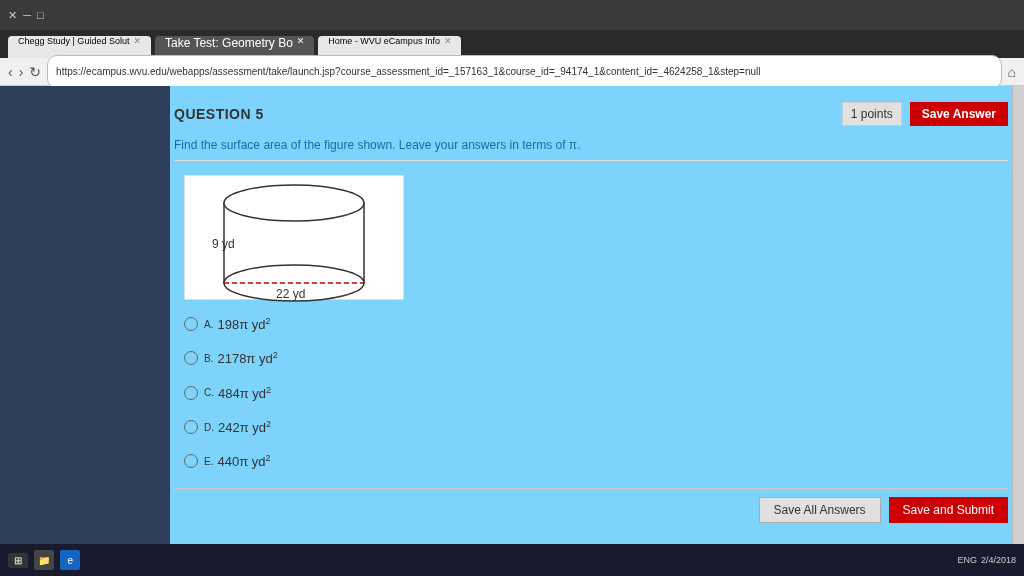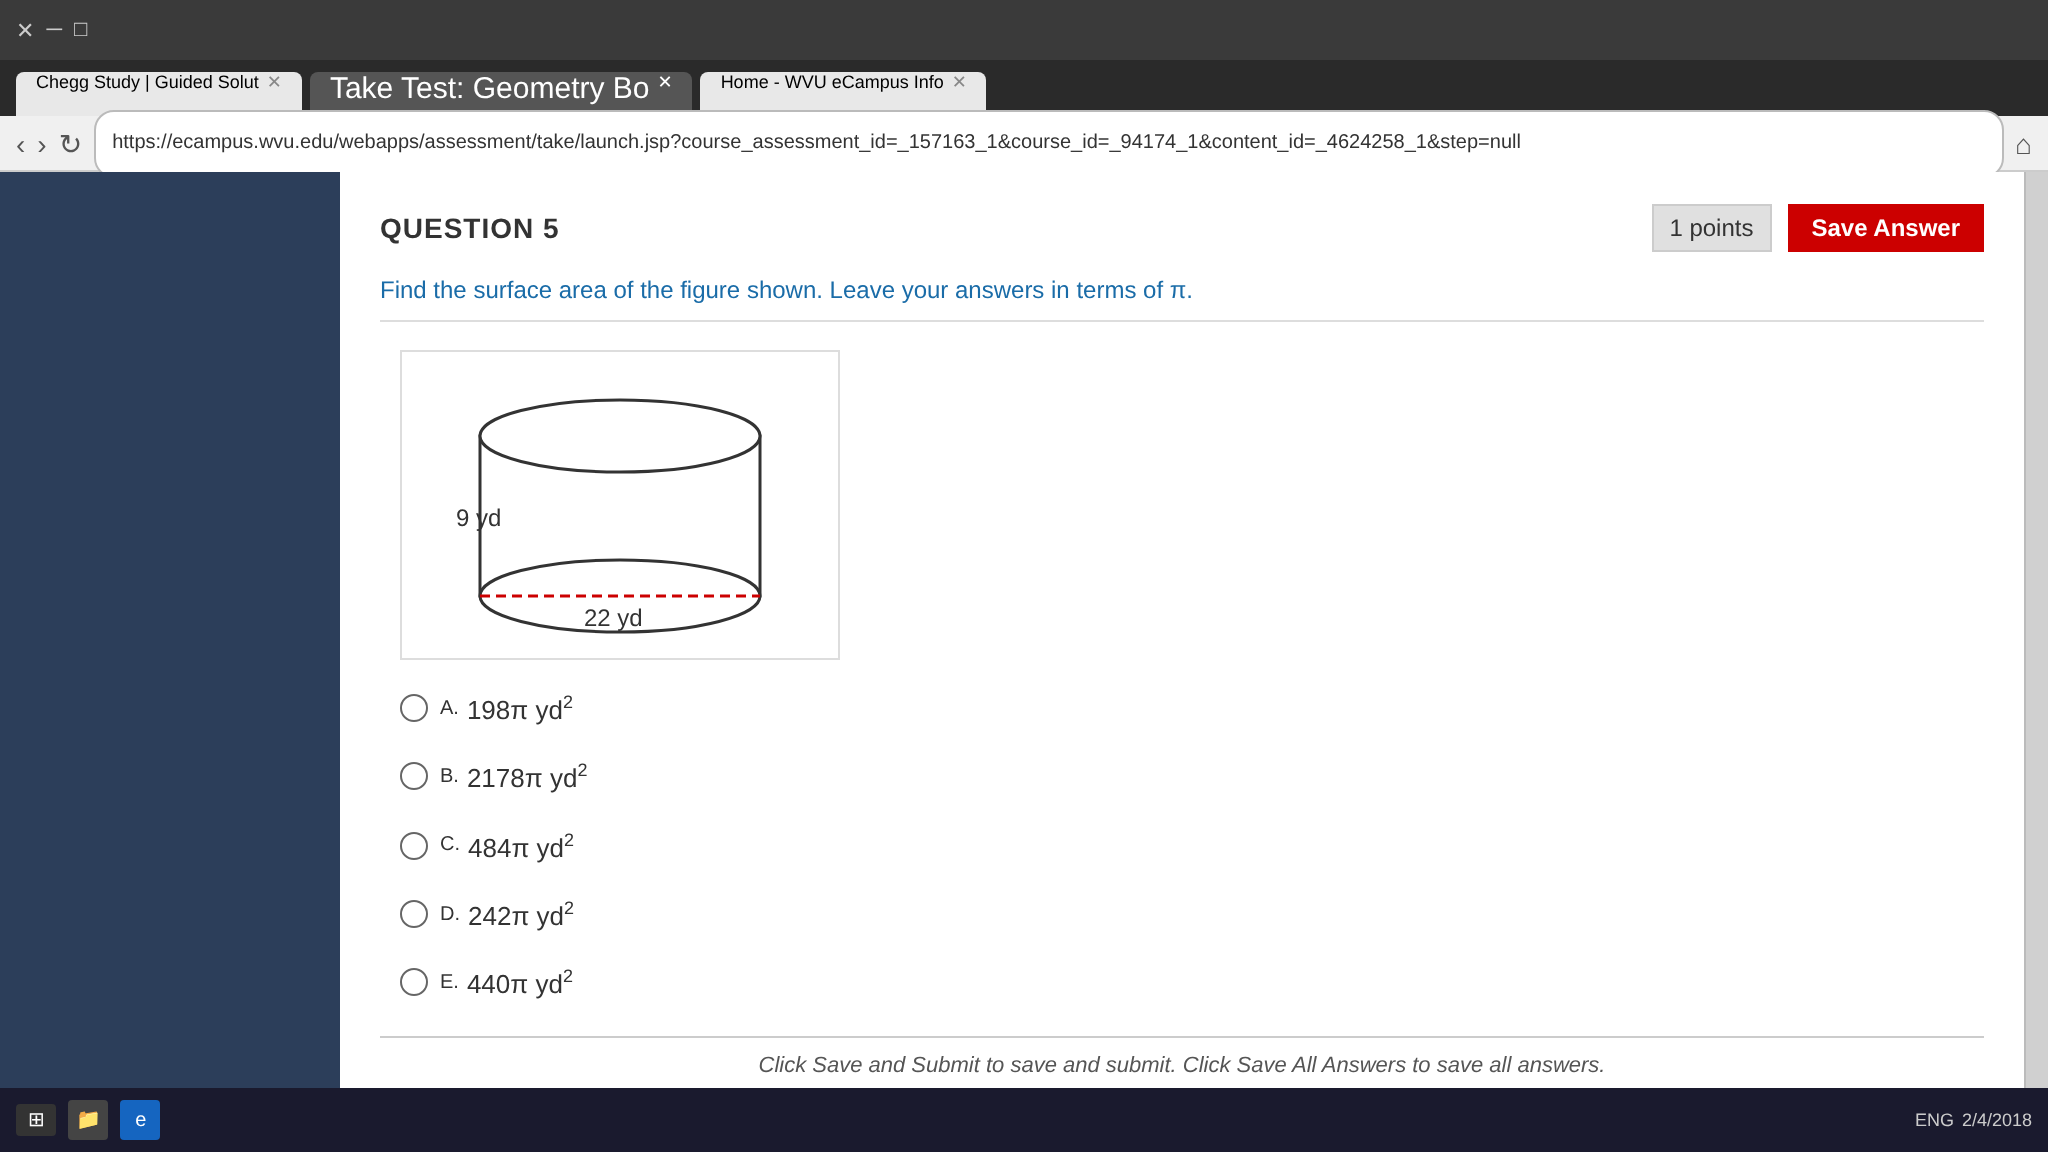--- a/index.html
+++ b/index.html
@@ -82,22 +82,22 @@
       display: flex;
       height: calc(576px - 86px);
     }
     .left-sidebar {
       width: 170px;
       background: #2c3e5a;
       height: 100%;
     }
     .main-content {
       flex: 1;
-      background: #ffffff;
-      padding: 16px 20px;
+      background: #7dd3fc;
+      padding: 16px 4px;
       overflow-y: auto;
       position: relative;
     }
     .right-scrollbar {
       width: 12px;
       background: #d0d0d0;
       border-left: 1px solid #bbb;
     }
 
     
@@ -142,21 +142,21 @@
       margin-bottom: 14px;
       border-bottom: 1px solid #ddd;
       padding-bottom: 8px;
     }
 
     
     .figure-container {
       background: white;
       border: 1px solid #ddd;
       width: 220px;
-      height: 155px;
+      height: 125px;
       margin-bottom: 16px;
       margin-left: 10px;
       position: relative;
       display: flex;
       align-items: center;
       justify-content: center;
     }
 
     
     .answer-choices {
@@ -280,21 +280,21 @@
     <button class="browser-control-btn">□</button>
   </div>
 </div>
 
 <div class="tab-bar">
   <div class="tab">
     <span style="font-size:9px;">Chegg Study | Guided Solut</span>
     <span style="font-size:9px;color:#888;">✕</span>
   </div>
   <div class="tab" style="background:#555;color:#fff;margin-left:4px;">
-    <span style="font-size:15px;">Take Test: Geometry Bo</span>
+    <span style="font-size:12px;">Take Test: Geometry Bo</span>
     <span style="font-size:9px;">✕</span>
   </div>
   <div class="tab" style="margin-left:4px;">
     <span style="font-size:9px;">Home - WVU eCampus Info</span>
     <span style="font-size:9px;color:#888;">✕</span>
   </div>
 </div>
 
 <div class="address-bar-row">
   <button class="nav-btn">‹</button>
@@ -364,21 +364,20 @@
       </div>
 
       <div class="answer-choice">
         <div class="radio-btn"></div>
         <span class="choice-label">E.</span>
         <span>440π yd<sup>2</sup></span>
       </div>
     </div>
 
     <div class="question-footer">
-      <div class="footer-text">Click Save and Submit to save and submit. Click Save All Answers to save all answers.</div>
       <div class="footer-buttons">
         <button class="save-all-btn">Save All Answers</button>
         <button class="save-submit-btn">Save and Submit</button>
       </div>
     </div>
   </div>
 
   <div class="right-scrollbar"></div>
 </div>
 

